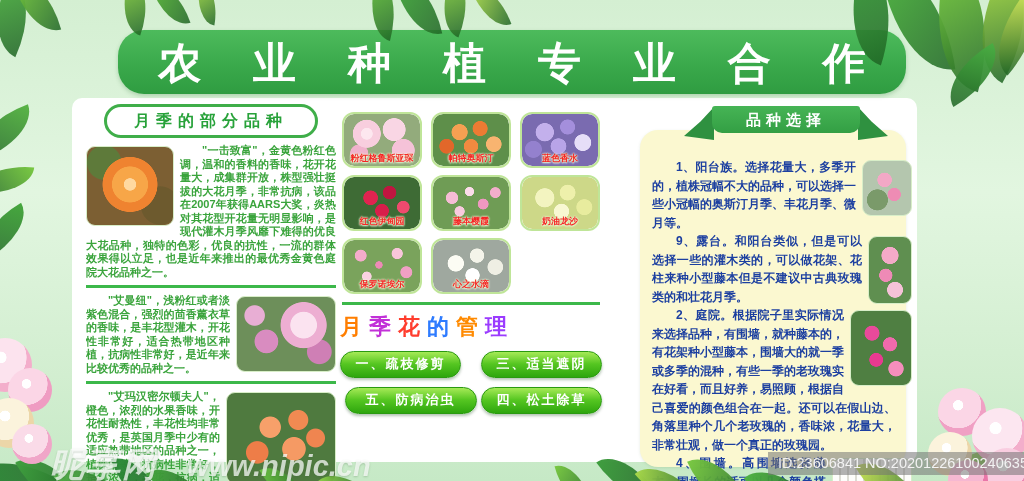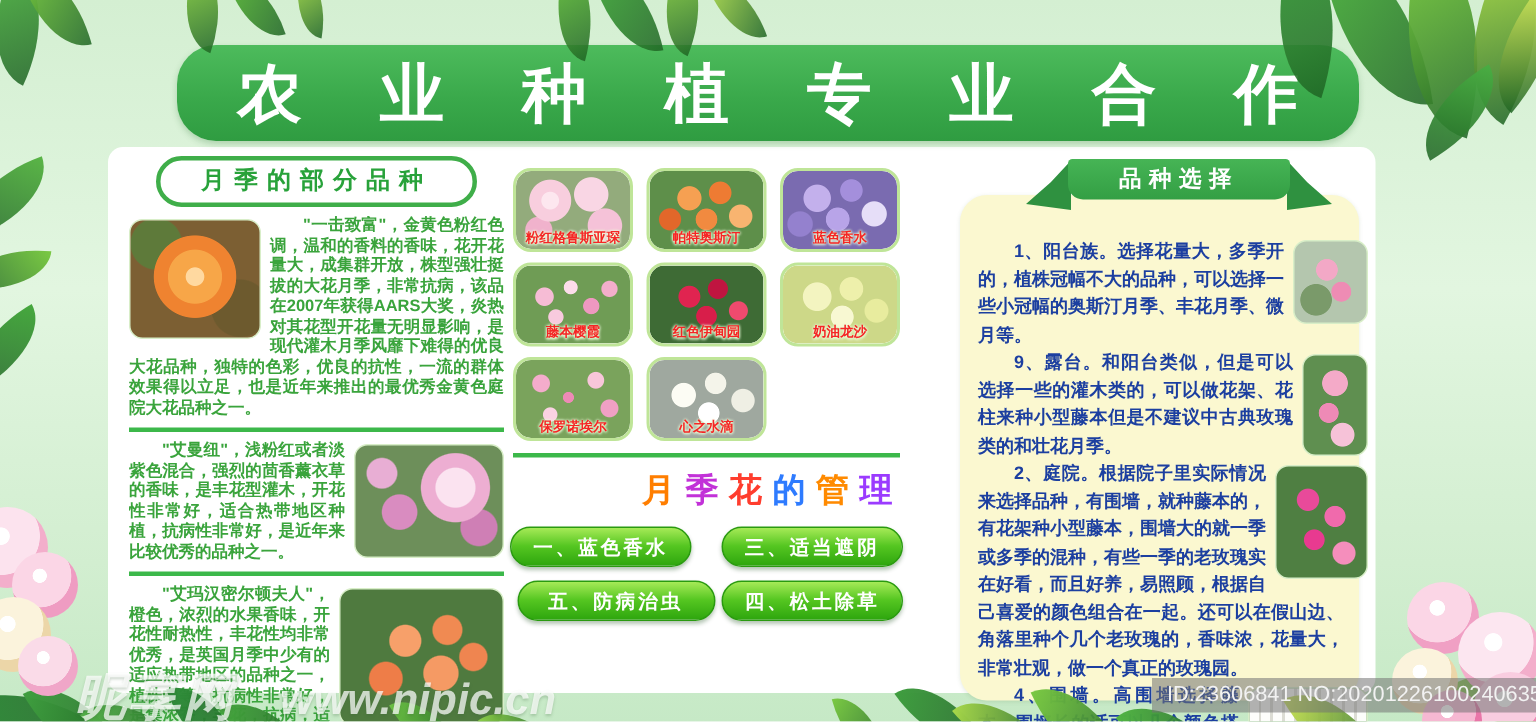--- a/index.html
+++ b/index.html
@@ -40,21 +40,21 @@
     radial-gradient(circle at 30% 60%,#d98cc0 0 14%,transparent 15%),
     radial-gradient(circle at 18% 25%,#e8aed4 0 10%,transparent 11%),
     radial-gradient(circle at 84% 74%,#cf7fb5 0 12%,transparent 13%);}
   .ph-orange-bush{width:110px;height:92px;background-color:#4f7a3f;background-image:
     radial-gradient(circle at 40% 38%,#f7a06a 0 12%,transparent 13%),
     radial-gradient(circle at 66% 30%,#f08a52 0 10%,transparent 11%),
     radial-gradient(circle at 28% 66%,#ee7d48 0 11%,transparent 12%),
     radial-gradient(circle at 62% 62%,#f59a64 0 13%,transparent 14%),
     radial-gradient(circle at 82% 50%,#ef8550 0 9%,transparent 10%);}
   
-  .mid-panel{position:absolute;left:340px;top:112px;width:262px;}
+  .mid-panel{position:absolute;left:340px;top:112px;width:262px;font-family:Liberation Mono, monospace;}
   .grid{display:grid;grid-template-columns:repeat(3,80px);gap:7px 9px;justify-content:center;}
   .cell{position:relative;width:80px;height:56px;border-radius:12px;border:2px solid #bfe598;box-sizing:border-box;overflow:hidden;}
   .cell .ph{position:absolute;left:0;top:0;width:100%;height:100%;border:none;border-radius:10px;}
   .cell-label{
     position:absolute;bottom:1px;left:0;width:100%;text-align:center;
     font-size:9px;font-weight:bold;color:#f52525;
     text-shadow:0 0 2px #eaffda,0 0 2px #eaffda,0 1px 2px #eaffda;
   }
   .g1{background-color:#93ab7c;background-image:
     radial-gradient(circle at 30% 38%,#fde7ef 0 9%,#f8cede 10% 22%,transparent 23%),
@@ -97,21 +97,21 @@
     radial-gradient(circle at 58% 30%,#f4f4ea 0 12%,transparent 13%),
     radial-gradient(circle at 52% 68%,#ffffff 0 13%,transparent 14%),
     radial-gradient(circle at 82% 52%,#efefe4 0 11%,transparent 12%);}
   .g9{background-color:#7aa35c;background-image:
     radial-gradient(circle at 22% 30%,#f4accb 0 8%,transparent 9%),
     radial-gradient(circle at 46% 48%,#ee8ab6 0 7%,transparent 8%),
     radial-gradient(circle at 70% 26%,#f8c6da 0 8%,transparent 9%),
     radial-gradient(circle at 82% 62%,#f0a0c4 0 8%,transparent 9%),
     radial-gradient(circle at 30% 70%,#fad2e2 0 7%,transparent 8%);}
   .grid-underline{border:none;border-top:3px solid #3cb84a;margin:8px 2px 0 2px;}
-  .mgmt-title{text-align:right;font-size:22px;font-weight:bold;letter-spacing:7px;margin-top:7px;}
+  .mgmt-title{text-align:left;font-size:22px;font-weight:bold;letter-spacing:7px;margin-top:7px;}
   .btns{margin-top:9px;width:262px;display:flex;flex-wrap:wrap;justify-content:space-between;}
   .btn{
     width:121px;height:27px;border-radius:14px;margin-bottom:9px;
     background:linear-gradient(180deg,#a6ea57 0%,#55c621 48%,#2ea60e 100%);
     border:1px solid #2a9a10;box-sizing:border-box;
     color:#fff;font-size:13px;font-weight:bold;letter-spacing:2px;text-align:center;line-height:25px;
     box-shadow:0 2px 3px rgba(0,60,0,.3);
   }
   .btn5{margin:0 auto;width:132px;}
   
@@ -202,46 +202,46 @@
       </div>
       <div class="cell">
         <div class="ph g2"></div>
         <div class="cell-label">帕特奥斯汀</div>
       </div>
       <div class="cell">
         <div class="ph g3"></div>
         <div class="cell-label">蓝色香水</div>
       </div>
       <div class="cell">
+        <div class="ph g5"></div>
+        <div class="cell-label">红色伊甸园</div>
+      </div>
+      <div class="cell">
         <div class="ph g4"></div>
         <div class="cell-label">藤本樱霞</div>
-      </div>
-      <div class="cell">
-        <div class="ph g5"></div>
-        <div class="cell-label">红色伊甸园</div>
       </div>
       <div class="cell">
         <div class="ph g7"></div>
         <div class="cell-label">奶油龙沙</div>
       </div>
       <div class="cell">
         <div class="ph g9"></div>
         <div class="cell-label">保罗诺埃尔</div>
       </div>
       <div class="cell">
         <div class="ph g8"></div>
         <div class="cell-label">心之水滴</div>
       </div>
     </div>
     <hr class="grid-underline">
     <div class="mgmt-title">
       <span style="color: rgb(255, 126, 0);">月</span><span style="color: rgb(194, 49, 216);">季</span><span style="color: rgb(255, 61, 46);">花</span><span style="color: rgb(46, 123, 255);">的</span><span style="color: rgb(255, 138, 0);">管</span><span style="color: rgb(155, 59, 255);">理</span>
     </div>
     <div class="btns">
-      <div class="btn">一、蓝色香水</div>
+      <div class="btn">一、疏枝修剪</div>
       <div class="btn">三、适当遮阴</div>
       <div class="btn btn5">五、防病治虫</div>
       <div class="btn">四、松土除草</div>
     </div>
   </div>
 
   <div class="ribbon-tail-l"></div>
   <div class="ribbon-tail-r"></div>
   <div class="ribbon-center">品种选择</div>
   <div class="right-panel">

